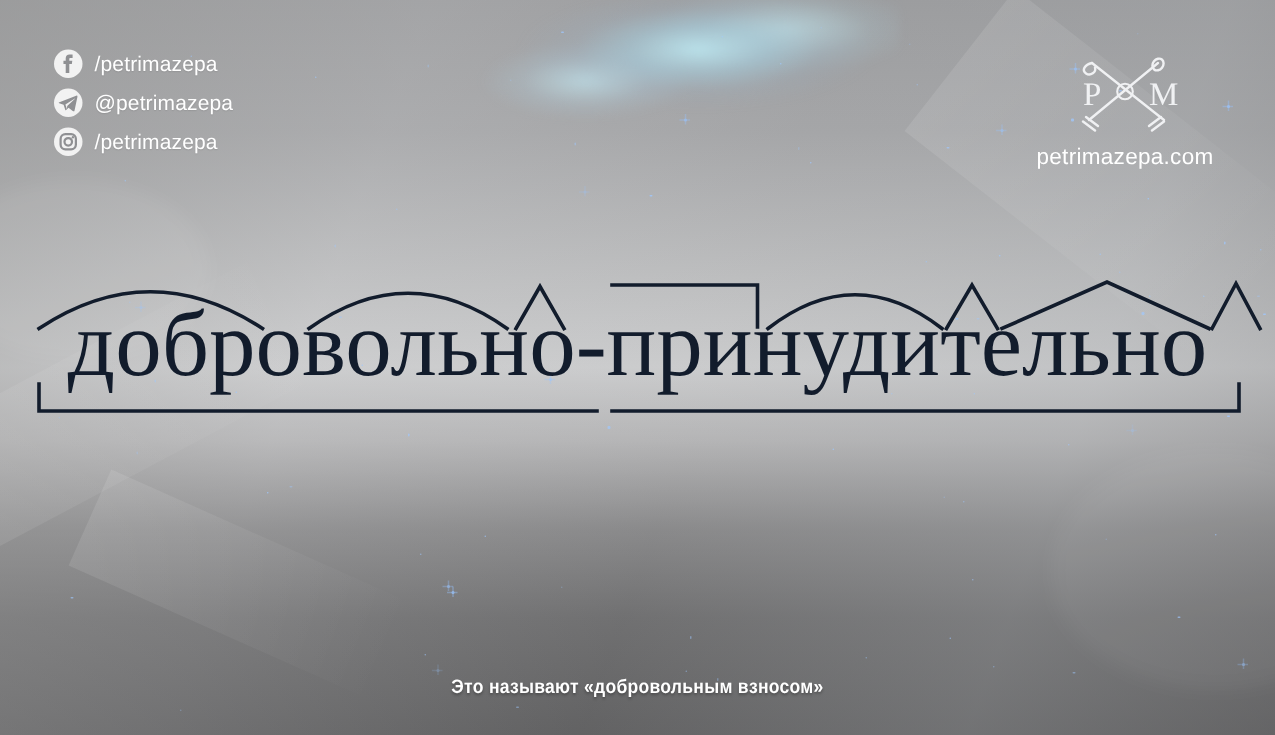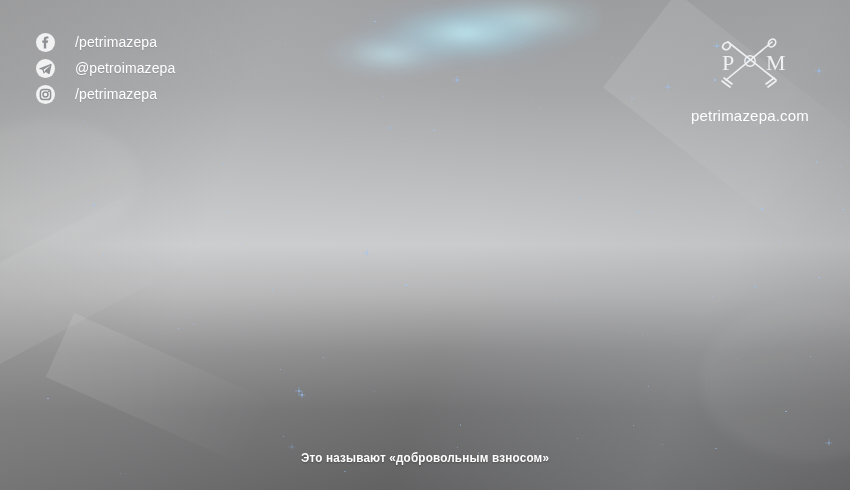--- a/index.html
+++ b/index.html
@@ -63,21 +63,21 @@
     position:absolute;
     left:36px; top:30px;
     display:flex;
     flex-direction:column;
     gap:2px;
     z-index:6;
   }
   .social-row {
     display:flex;
     align-items:center;
-    gap:20px;
+    gap:8px;
     height:24px;
     text-align:center;
   }
   .social-icon {
     width:19px; height:19px;
     border-radius:50%;
     background:#f2f2f2;
     display:flex;
     align-items:center;
     justify-content:center;
@@ -102,21 +102,21 @@
     flex-direction:column;
     align-items:center;
     z-index:6;
   }
   .logo-mark {
     position:relative;
     width:96px; height:56px;
   }
   .logo-mark svg { display:block; }
   .logo-site {
-    margin-top:19px;
+    margin-top:8px;
     color:#ffffff;
     font-size:15px;
     letter-spacing:0.2px;
     white-space:nowrap;
   }
 
   
   #wordart {
     position:absolute;
     left:0; top:168px;
@@ -286,21 +286,21 @@
       <span class="social-handle">/petrimazepa</span>
     </div>
 
 
     <div class="social-row">
       <span class="social-icon">
         <svg width="19" height="19" viewBox="0 0 19 19">
           <path d="M15.2 4.7L3.6 9.2c-.6.2-.6.6-.1.7l2.9.9 1.1 3.4c.1.4.3.5.6.2l1.6-1.5 3 2.2c.5.3.9.1 1-.5l1.9-9c.1-.6-.2-.9-.4-.9zM7.6 10.6l6.1-3.8c.3-.2.5-.1.3.1l-5.2 4.7-.2 2.2z" fill="#8f9093"></path>
         </svg>
       </span>
-      <span class="social-handle">@petroimazepa</span>
+      <span class="social-handle">@petrimazepa</span>
     </div>
 
     <div class="social-row">
       <span class="social-icon">
         <svg width="19" height="19" viewBox="0 0 19 19">
           <rect x="4.4" y="4.4" width="10.2" height="10.2" rx="3.2" fill="none" stroke="#8f9093" stroke-width="1.5"></rect>
           <circle cx="9.5" cy="9.5" r="2.5" fill="none" stroke="#8f9093" stroke-width="1.5"></circle>
           <circle cx="12.6" cy="6.5" r="0.8" fill="#8f9093"></circle>
         </svg>
       </span>
@@ -322,19 +322,45 @@
           <line x1="74" y1="49" x2="66" y2="55"></line>
         </g>
         <circle cx="48" cy="29" r="5.2" fill="none" stroke="#f0f1f3" stroke-width="1.4"></circle>
         <text x="20" y="38" font-family="Liberation Serif, serif" font-size="22" fill="#f0f1f3">P</text>
         <text x="64" y="38" font-family="Liberation Serif, serif" font-size="22" fill="#f0f1f3">M</text>
       </svg>
     </div>
     <div class="logo-site">petrimazepa.com</div>
   </div>
 
+  <div id="wordart">
+    <svg width="850" height="125" viewBox="0 0 850 125">
+      <g stroke="#121c2c" stroke-width="2.4" fill="none" stroke-linecap="square">
+
+        <path d="M26 51 Q 100 2 175 51"></path>
+
+        <path d="M206 51 Q 272 4 338 51"></path>
+
+        <path d="M344 51 L 360 23 L 376 51"></path>
+
+        <path d="M408 22 L 505 22 L 505 50"></path>
+
+        <path d="M512 51 Q 570 6 628 51"></path>
+
+        <path d="M631 51 L 648 22 L 665 51"></path>
+
+        <path d="M668 51 L 738 20 L 806 51"></path>
+
+        <path d="M808 51 L 824 21 L 840 51"></path>
+
+        <path d="M26 88 L 26 106 L 398 106"></path>
+        <path d="M408 106 L 826 106 L 826 88"></path>
+      </g>
+      <text class="wa-text" x="425" y="82" text-anchor="middle">добровольно-принудительно</text>
+    </svg>
+  </div>
 
 
   <div id="subtitle">
     <div class="sub-line">Это называют «добровольным взносом»</div>
   </div>
 
 </div>
 
 </body></html>

